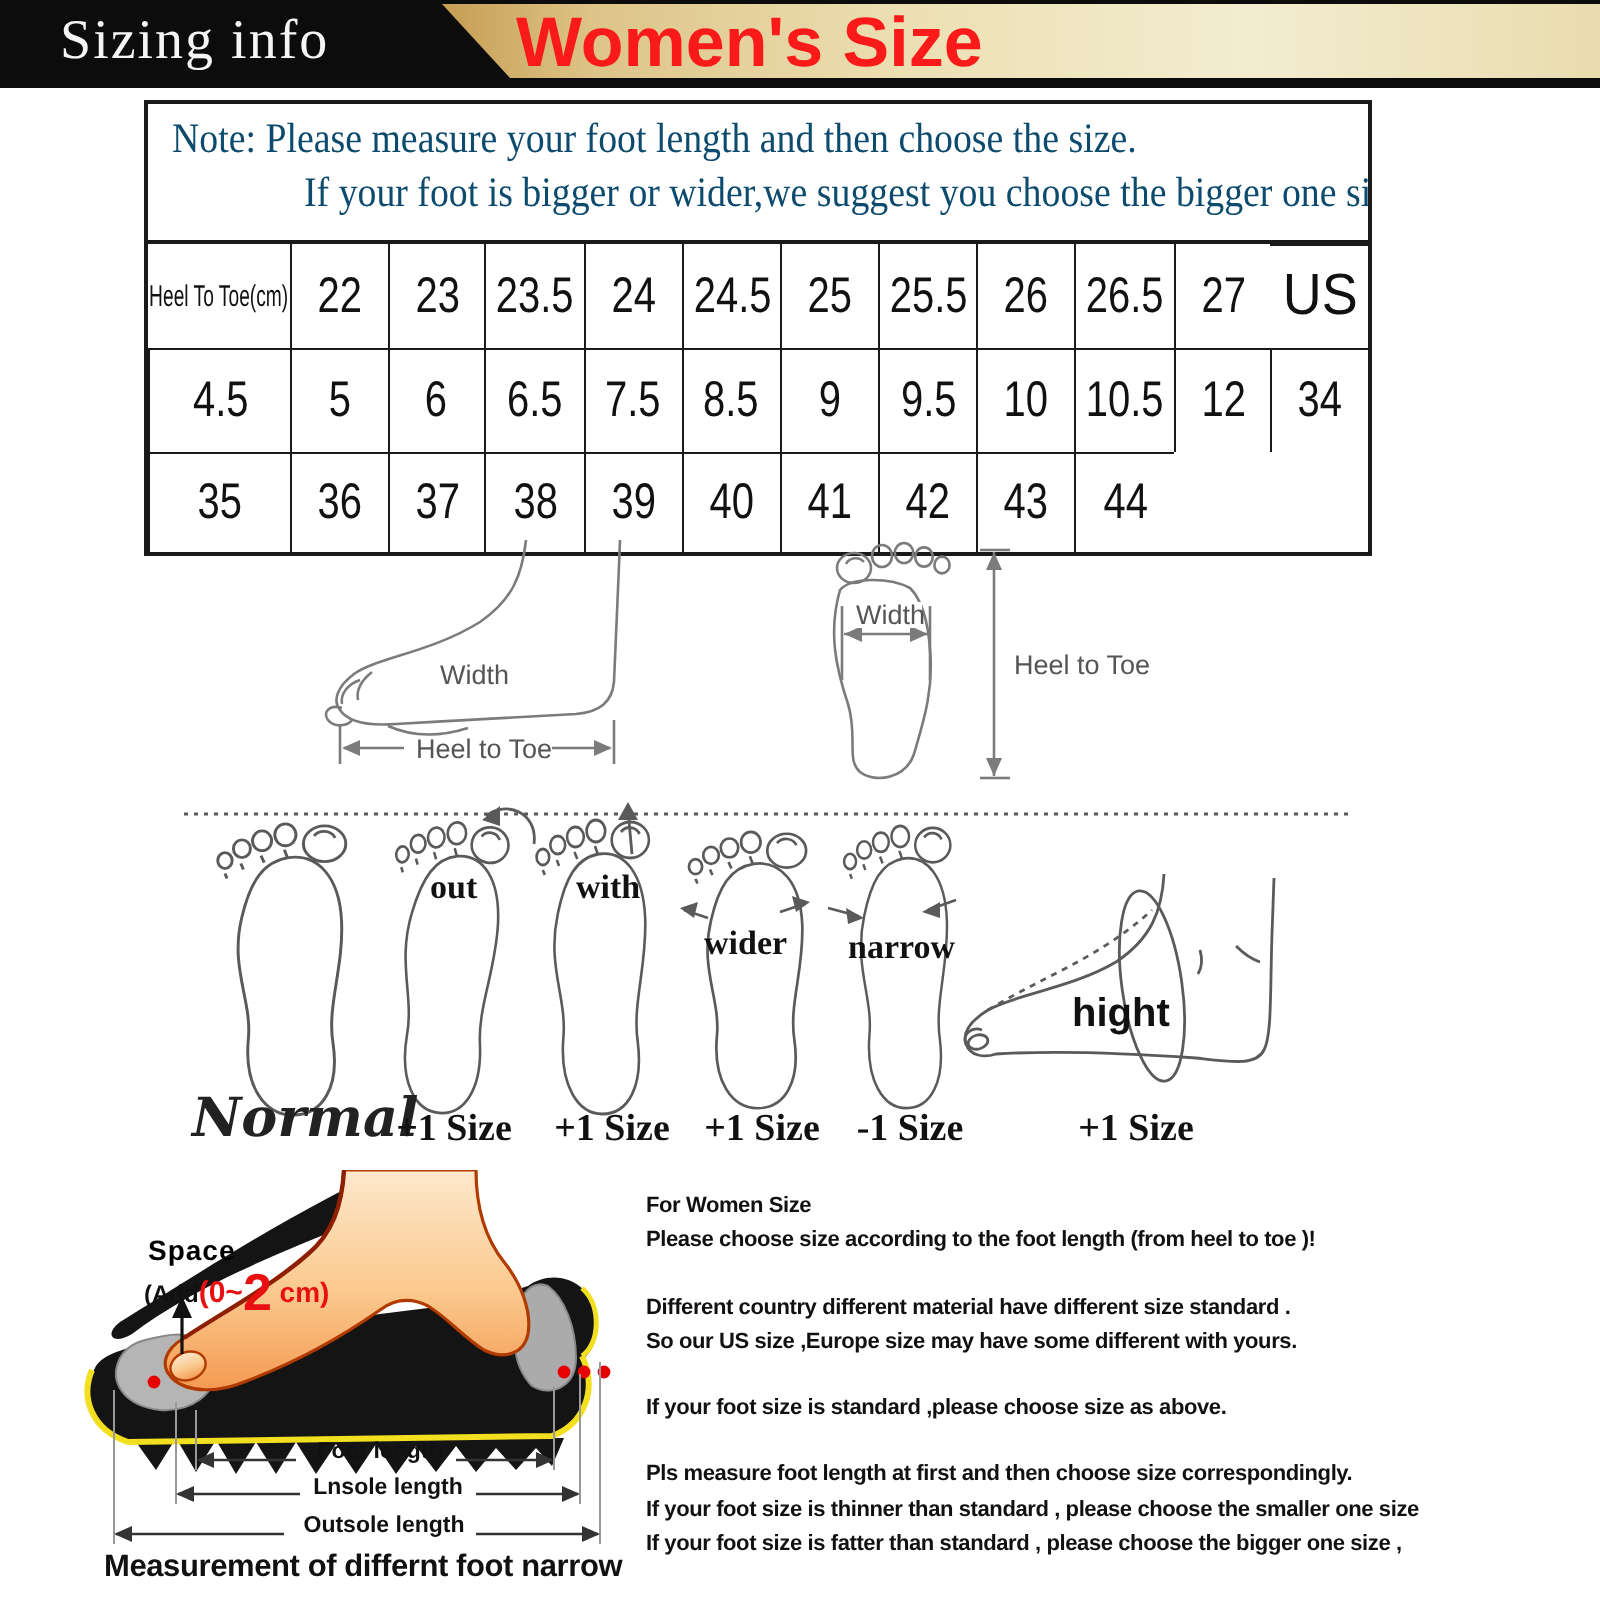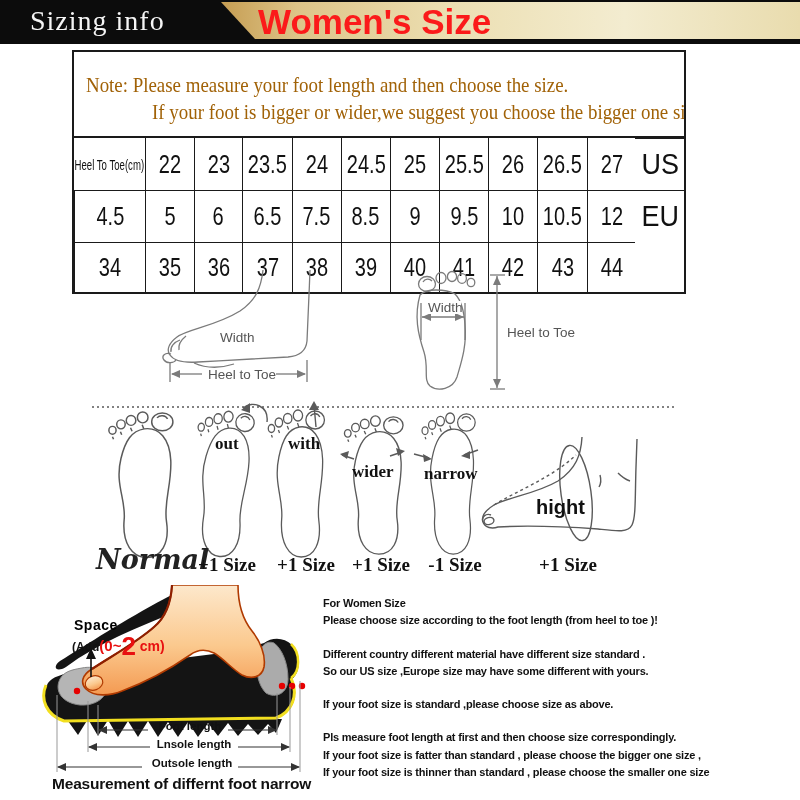--- a/index.html
+++ b/index.html
@@ -13,22 +13,22 @@
   .ribbon{position:absolute;left:215px;top:2px;width:585px;height:37px;
           background:linear-gradient(90deg,#c49a4e 0%,#ddc488 14%,#ecdfb2 40%,#f3ecd0 70%,#e9dcae 100%);
           -webkit-clip-path:polygon(6px 0,100% 0,100% 100%,40px 100%);
           clip-path:polygon(6px 0,100% 0,100% 100%,40px 100%);}
   .ribbon-text{position:absolute;left:258px;top:2px;font-size:35px;font-weight:bold;
                color:#fb1a1a;letter-spacing:0px;text-align:center;}
 
   
   .sizing-box{position:absolute;left:72px;top:50px;width:610px;border:2px solid #1a1a1a;background:#fff;}
   .note-cell{height:64px;border-bottom:2px solid #1a1a1a;
-             font-family:"Liberation Serif", serif;color:#a16207;font-size:21px;
-             padding-top:20px;line-height:27px;white-space:nowrap;overflow:hidden;}
+             font-family:"Liberation Serif", serif;color:#0c4a6e;font-size:21px;
+             padding-top:4px;line-height:27px;white-space:nowrap;overflow:hidden;}
   .note-line{display:inline-block;transform:scaleX(0.9);transform-origin:left center;}
   .note-l1{margin-left:12px;}
   .note-l2{margin-left:78px;}
   .size-grid{display:grid;grid-template-columns:71px repeat(11,1fr);
              grid-template-rows:52px 52px 50px;}
   .cell{display:flex;align-items:center;justify-content:center;color:#111;}
   .cell.vline{border-left:1.5px solid #1a1a1a;}
   .cell.hline{border-top:1.5px solid #1a1a1a;}
   .num{font-size:25px;display:inline-block;transform:scaleX(0.8);white-space:nowrap;}
   .hdr-label{font-size:15px;display:inline-block;transform:scaleX(0.64);white-space:nowrap;}
@@ -151,23 +151,20 @@
           <span class="num">9.5</span>
         </div>
         <div class="cell vline hline">
           <span class="num">10</span>
         </div>
         <div class="cell vline hline">
           <span class="num">10.5</span>
         </div>
         <div class="cell vline hline">
           <span class="num">12</span>
-        </div>
-        <div class="cell hline">
-          <span class="big-label">EU</span>
         </div>
         <div class="cell vline hline">
           <span class="num">34</span>
         </div>
         <div class="cell vline hline">
           <span class="num">35</span>
         </div>
         <div class="cell vline hline">
           <span class="num">36</span>
         </div>
@@ -359,17 +356,17 @@
   <div class="dim-label" style="left:144px;top:757px;width:96px;">Outsole length</div>
   <div class="caption">Measurement of differnt foot narrow</div>
 
   <div class="info">
     <p>For Women Size</p>
     <p>Please choose size according to the foot length (from heel to toe )!</p>
     <p class="gap">Different country different material have different size standard .</p>
     <p>So our US size ,Europe size may have some different with yours.</p>
     <p class="gap">If your foot size is standard ,please choose size as above.</p>
     <p class="gap">Pls measure foot length at first and then choose size correspondingly.</p>
+    <p>If your foot size is thinner than standard , please choose the smaller one size</p>
     <p>If your foot size is fatter than standard , please choose the bigger one size ,</p>
-    <p>If your foot size is thinner than standard , please choose the smaller one size</p>
   </div>
 
 </div>
 
 </body></html>

